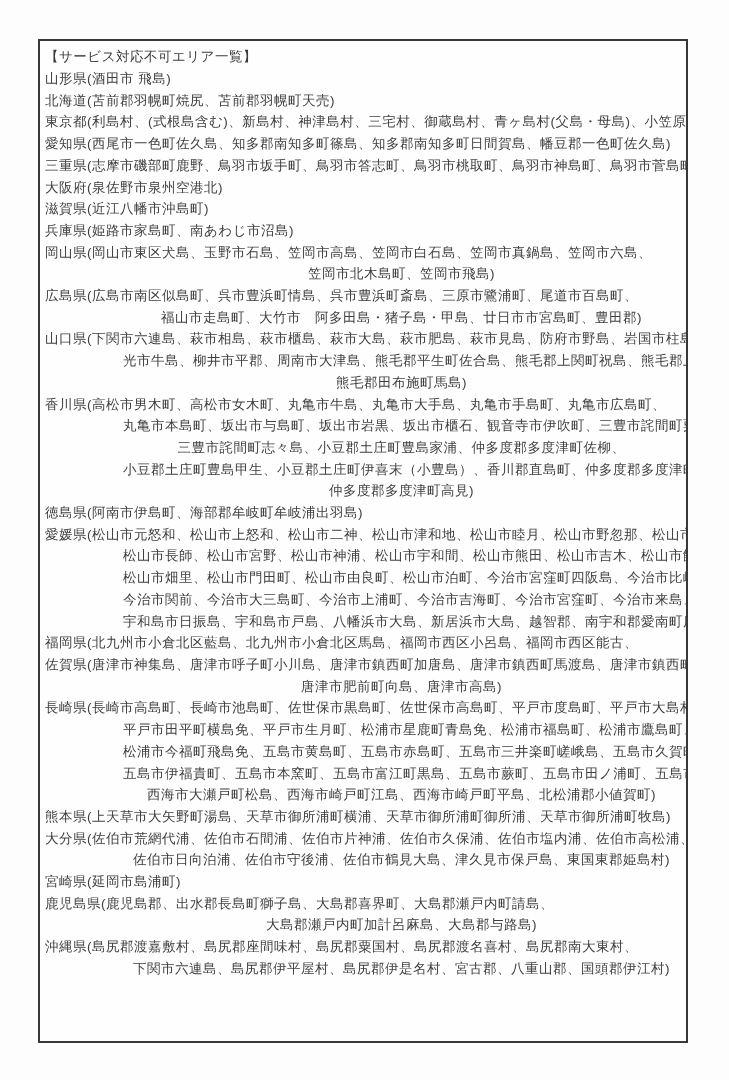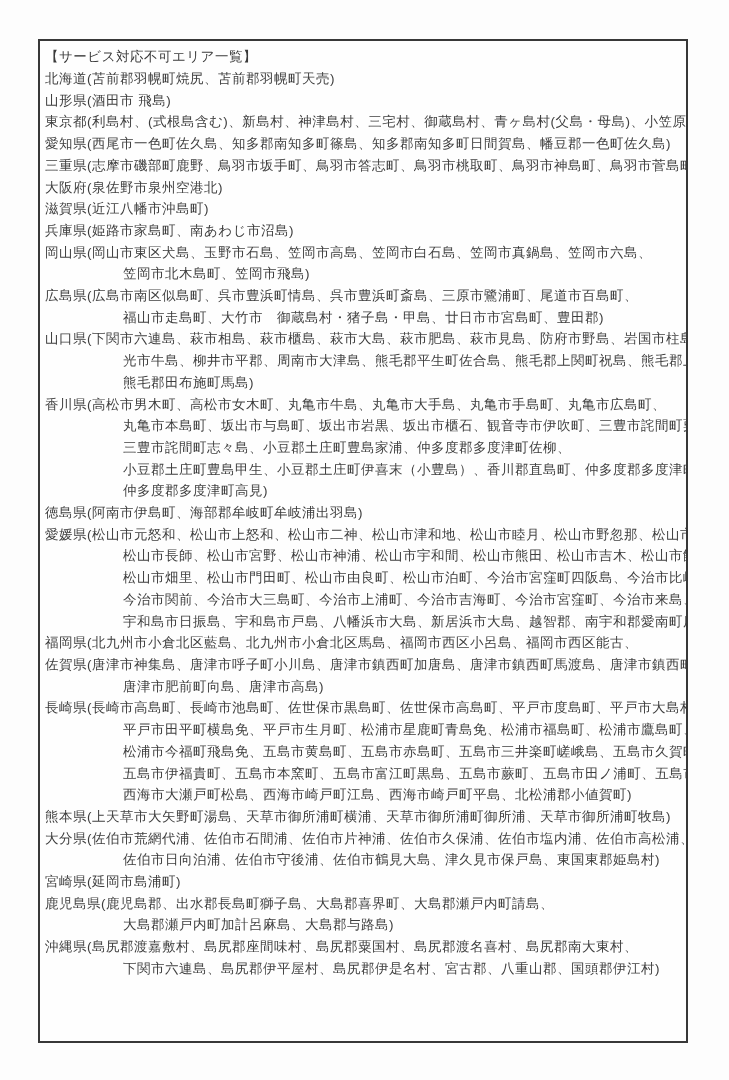--- a/index.html
+++ b/index.html
@@ -36,41 +36,42 @@
     letter-spacing: 0.5px;
   }
   .title-line {
     font-size: 13.5px;
     line-height: 22px;
     color: #3a3a3a;
     letter-spacing: 0.5px;
   }
   .cont {
     padding-left: 78px;
+    text-align: center;
   }
 </style>
 </head>
 <body>
 
 <div class="page">
   <div class="list-box">
     <div class="title-line">【サービス対応不可エリア一覧】</div>
     <div>
+        <div class="line">山形県(酒田市 飛島)</div>
         <div class="line">北海道(苫前郡羽幌町焼尻、苫前郡羽幌町天売)</div>
-        <div class="line">山形県(酒田市 飛島)</div>
         <div class="line">東京都(利島村、(式根島含む)、新島村、神津島村、三宅村、御蔵島村、青ヶ島村(父島・母島)、小笠原村)</div>
         <div class="line">愛知県(西尾市一色町佐久島、知多郡南知多町篠島、知多郡南知多町日間賀島、幡豆郡一色町佐久島)</div>
         <div class="line">三重県(志摩市磯部町鹿野、鳥羽市坂手町、鳥羽市答志町、鳥羽市桃取町、鳥羽市神島町、鳥羽市菅島町)</div>
         <div class="line">大阪府(泉佐野市泉州空港北)</div>
         <div class="line">滋賀県(近江八幡市沖島町)</div>
         <div class="line">兵庫県(姫路市家島町、南あわじ市沼島)</div>
         <div class="line">岡山県(岡山市東区犬島、玉野市石島、笠岡市高島、笠岡市白石島、笠岡市真鍋島、笠岡市六島、</div>
         <div class="line cont">笠岡市北木島町、笠岡市飛島)</div>
         <div class="line">広島県(広島市南区似島町、呉市豊浜町情島、呉市豊浜町斎島、三原市鷺浦町、尾道市百島町、</div>
-        <div class="line cont">福山市走島町、大竹市　御蔵島村・猪子島・甲島、廿日市市宮島町、豊田郡)</div>
+        <div class="line cont">福山市走島町、大竹市　阿多田島・猪子島・甲島、廿日市市宮島町、豊田郡)</div>
         <div class="line">山口県(下関市六連島、萩市相島、萩市櫃島、萩市大島、萩市肥島、萩市見島、防府市野島、岩国市柱島、</div>
         <div class="line cont">光市牛島、柳井市平郡、周南市大津島、熊毛郡平生町佐合島、熊毛郡上関町祝島、熊毛郡上関町八島</div>
         <div class="line cont">熊毛郡田布施町馬島)</div>
         <div class="line">香川県(高松市男木町、高松市女木町、丸亀市牛島、丸亀市大手島、丸亀市手島町、丸亀市広島町、</div>
         <div class="line cont">丸亀市本島町、坂出市与島町、坂出市岩黒、坂出市櫃石、観音寺市伊吹町、三豊市詫間町粟島、</div>
         <div class="line cont">三豊市詫間町志々島、小豆郡土庄町豊島家浦、仲多度郡多度津町佐柳、</div>
         <div class="line cont">小豆郡土庄町豊島甲生、小豆郡土庄町伊喜末（小豊島）、香川郡直島町、仲多度郡多度津町佐柳、</div>
         <div class="line cont">仲多度郡多度津町高見)</div>
         <div class="line">徳島県(阿南市伊島町、海部郡牟岐町牟岐浦出羽島)</div>
         <div class="line">愛媛県(松山市元怒和、松山市上怒和、松山市二神、松山市津和地、松山市睦月、松山市野忽那、松山市小浜</div>

